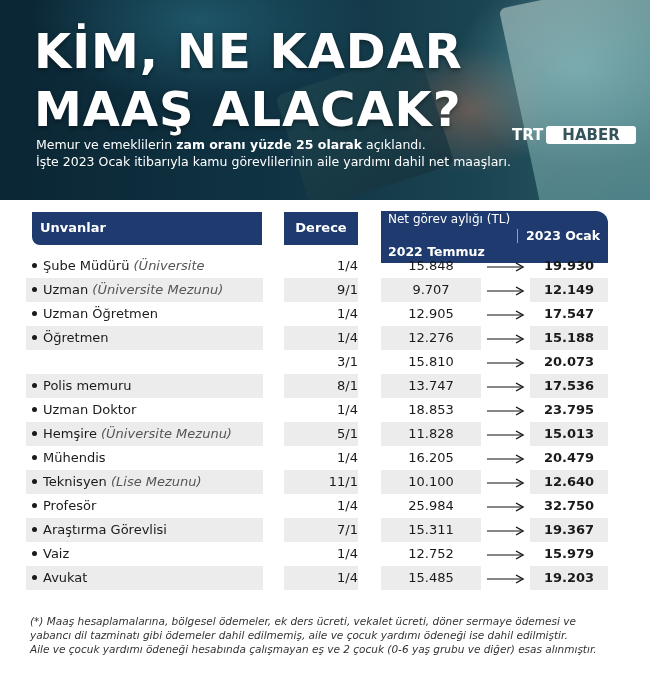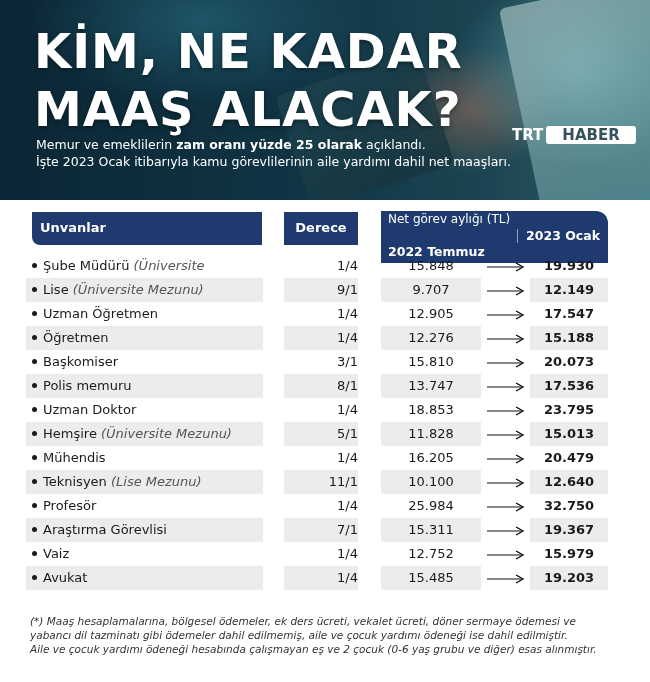--- a/index.html
+++ b/index.html
@@ -109,21 +109,21 @@
       <div class="cell c-name bg"><span class="dot"></span><span>Şube Müdürü</span> <span class="note">(Üniversite Mezunu)</span></div>
       <div class="cell c-deg bg">1/4</div>
       <div class="cell c-old bg">15.848</div>
       <div class="cell c-arrow"><svg width="38" height="10" viewBox="0 0 38 10">
           <line x1="0" y1="5" x2="34" y2="5" stroke="#111" stroke-width="1.2"></line>
           <path d="M29 1 L36 5 L29 9" fill="none" stroke="#111" stroke-width="1.4"></path>
         </svg></div>
       <div class="cell c-new bg">19.930</div>
     </div>
     <div class="row alt">
-      <div class="cell c-name bg"><span class="dot"></span><span>Lise</span> <span class="note">(Üniversite Mezunu)</span></div>
+      <div class="cell c-name bg"><span class="dot"></span><span>Uzman</span> <span class="note">(Üniversite Mezunu)</span></div>
       <div class="cell c-deg bg">9/1</div>
       <div class="cell c-old bg">9.707</div>
       <div class="cell c-arrow"><svg width="38" height="10" viewBox="0 0 38 10">
           <line x1="0" y1="5" x2="34" y2="5" stroke="#111" stroke-width="1.2"></line>
           <path d="M29 1 L36 5 L29 9" fill="none" stroke="#111" stroke-width="1.4"></path>
         </svg></div>
       <div class="cell c-new bg">12.149</div>
     </div>
     <div class="row">
       <div class="cell c-name bg"><span class="dot"></span><span>Uzman Öğretmen</span> <span class="note"></span></div>
@@ -139,21 +139,20 @@
       <div class="cell c-name bg"><span class="dot"></span><span>Öğretmen</span> <span class="note"></span></div>
       <div class="cell c-deg bg">1/4</div>
       <div class="cell c-old bg">12.276</div>
       <div class="cell c-arrow"><svg width="38" height="10" viewBox="0 0 38 10">
           <line x1="0" y1="5" x2="34" y2="5" stroke="#111" stroke-width="1.2"></line>
           <path d="M29 1 L36 5 L29 9" fill="none" stroke="#111" stroke-width="1.4"></path>
         </svg></div>
       <div class="cell c-new bg">15.188</div>
     </div>
     <div class="row">
-      <div class="cell c-name bg"><span class="dot"></span><span>Başkomiser</span> <span class="note"></span></div>
       <div class="cell c-deg bg">3/1</div>
       <div class="cell c-old bg">15.810</div>
       <div class="cell c-arrow"><svg width="38" height="10" viewBox="0 0 38 10">
           <line x1="0" y1="5" x2="34" y2="5" stroke="#111" stroke-width="1.2"></line>
           <path d="M29 1 L36 5 L29 9" fill="none" stroke="#111" stroke-width="1.4"></path>
         </svg></div>
       <div class="cell c-new bg">20.073</div>
     </div>
     <div class="row alt">
       <div class="cell c-name bg"><span class="dot"></span><span>Polis memuru</span> <span class="note"></span></div>

